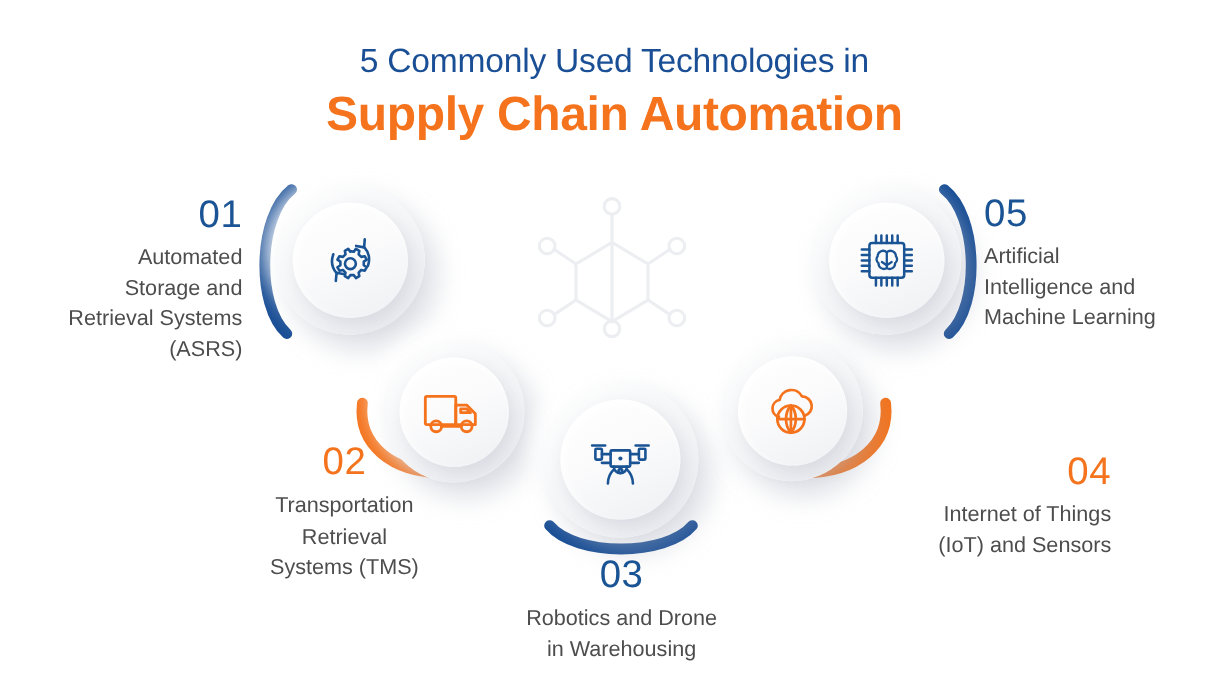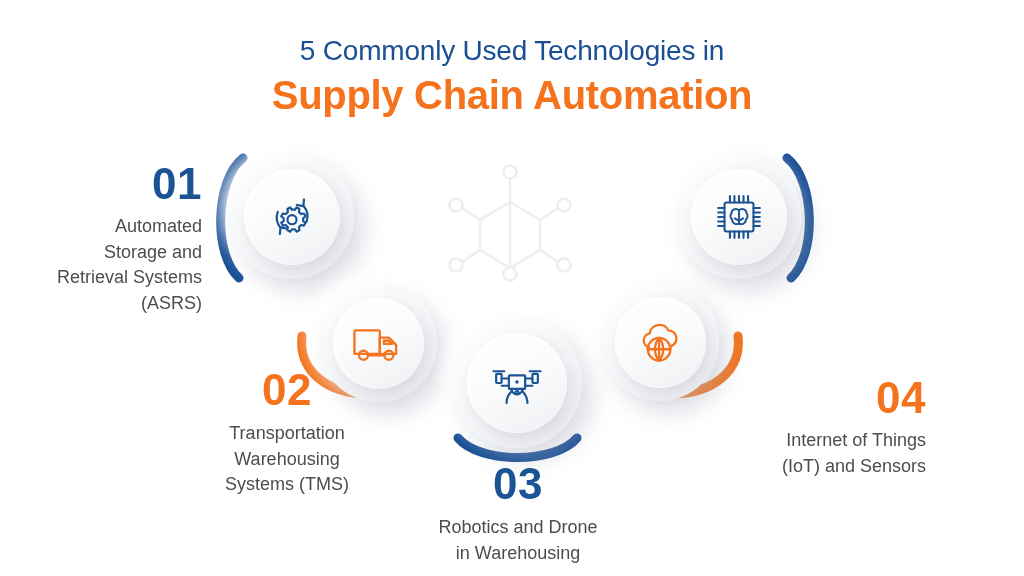--- a/index.html
+++ b/index.html
@@ -57,21 +57,21 @@
   .b4 .inner { width:91px; height:91px; }
   .b5 { left:676px; top:154px; width:125px; height:125px; }
   .b5 .inner { width:96px; height:96px; }
 
   
   .arc { position:absolute; }
 
   
   .block { position:absolute; }
   .num {
-    font-size:44px; font-weight:700; line-height:1;
+    font-size:32px; font-weight:400; line-height:1;
     letter-spacing:0.5px;
   }
   .num.blue { color:#1a5494; }
   .num.orange { color:#f4731c; }
   .cap {
     font-size:18px; line-height:1.42; color:#4d4d4d;
     margin-top:8px; white-space:pre-line;
   }
 
   .blk1 { left:20px; top:162px; width:182px; text-align:right; }
@@ -198,30 +198,36 @@
     <div class="num blue">01</div>
     <div class="cap">Automated
 Storage and
 Retrieval Systems
 (ASRS)</div>
   </div>
 
   <div class="block blk2">
     <div class="num orange">02</div>
     <div class="cap">Transportation
-Warehousing
+Retrieval
 Systems (TMS)</div>
   </div>
 
   <div class="block blk3">
     <div class="num blue">03</div>
     <div class="cap">Robotics and Drone
 in Warehousing</div>
   </div>
 
   <div class="block blk4">
     <div class="num orange">04</div>
     <div class="cap">Internet of Things
 (IoT) and Sensors</div>
   </div>
 
+  <div class="block blk5">
+    <div class="num blue">05</div>
+    <div class="cap">Artificial
+Intelligence and
+Machine Learning</div>
+  </div>
 
 </div>
 
 </body></html>

